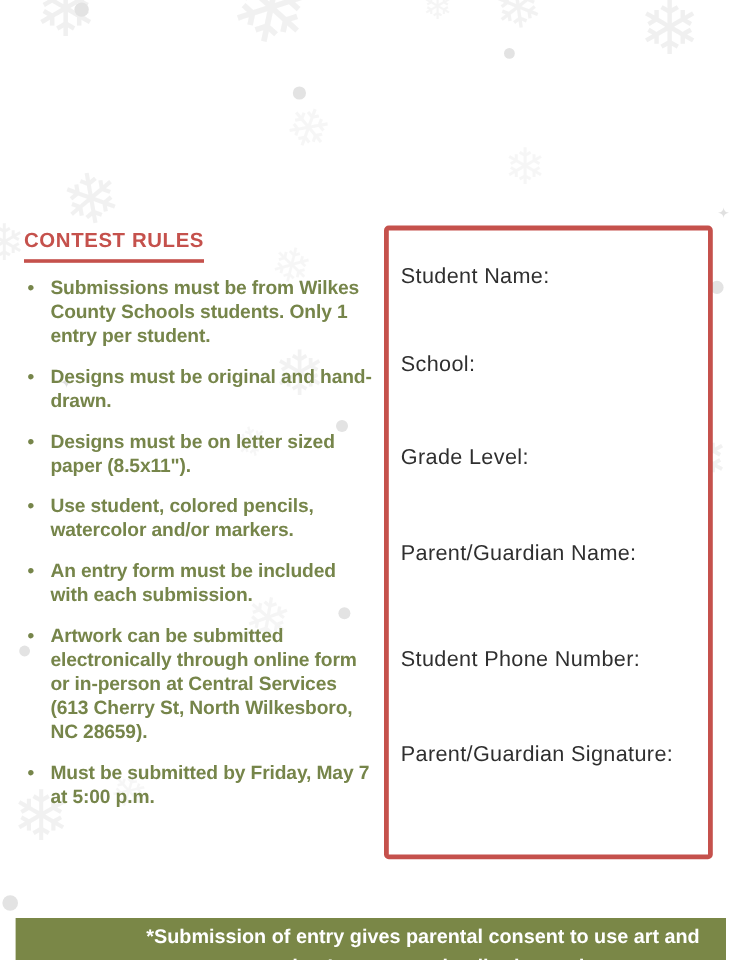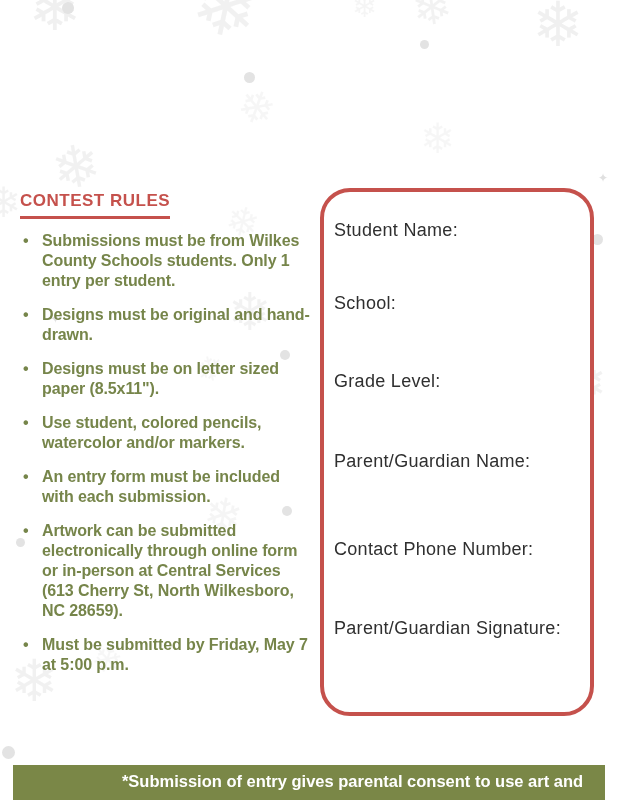--- a/index.html
+++ b/index.html
@@ -47,21 +47,21 @@
   .rules-list{list-style:none;margin-top:12px;}
   .rules-list li{
     position:relative;padding-left:22px;margin-bottom:14px;
     font-size:16px;font-weight:700;line-height:20px;color:var(--olive-text);
     letter-spacing:-.1px;
   }
   .rules-list li::before{content:"•";position:absolute;left:3px;top:0;}
   
   .form-box{
     position:absolute;left:320px;top:188px;width:274px;height:528px;
-    border:4px solid var(--red);border-radius:30px;background:#ffffff;
+    border:4px solid var(--red);border-radius:4px;background:#ffffff;
   }
   .field{
     position:absolute;left:10px;font-size:18px;font-weight:400;
     color:var(--label-text);letter-spacing:.3px;white-space:nowrap;
   }
   .f1{top:28px;} .f2{top:101px;} .f3{top:179px;}
   .f4{top:259px;} .f5{top:347px;} .f6{top:426px;}
   
   .banner{
     position:absolute;left:13px;top:731px;width:592px;height:58px;
@@ -123,21 +123,21 @@
       <li>Artwork can be submitted electronically through online form or in-person at Central Services (613 Cherry St, North Wilkesboro, NC 28659).</li>
       <li>Must be submitted by Friday, May 7 at 5:00 p.m.</li>
     </ul>
   </section>
 
   <section class="form-box">
     <div class="field f1">Student Name:</div>
     <div class="field f2">School:</div>
     <div class="field f3">Grade Level:</div>
     <div class="field f4">Parent/Guardian Name:</div>
-    <div class="field f5">Contact Phone Number:</div>
+    <div class="field f5">Student Phone Number:</div>
     <div class="field f6">Parent/Guardian Signature:</div>
   </section>
 
   <footer class="banner">
     <p>*Submission of entry gives parental consent to use art and student’s name on the district card.</p>
   </footer>
 
 </div>
 
 </body></html>

